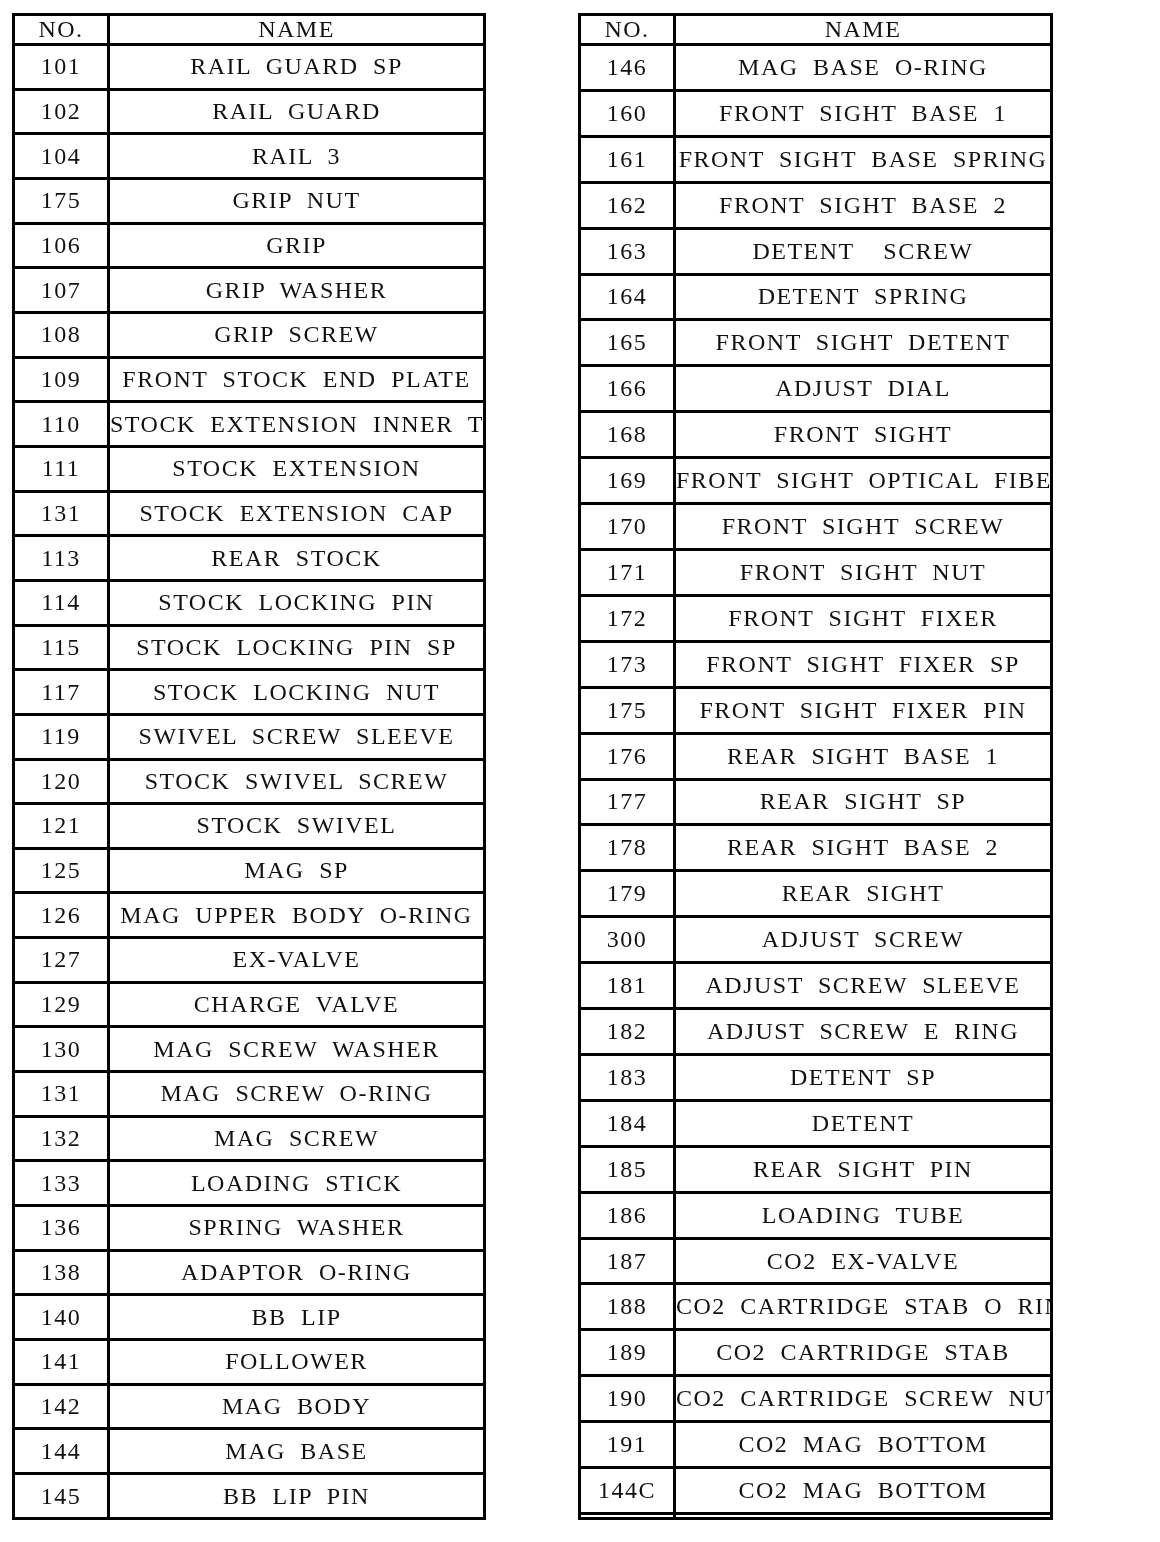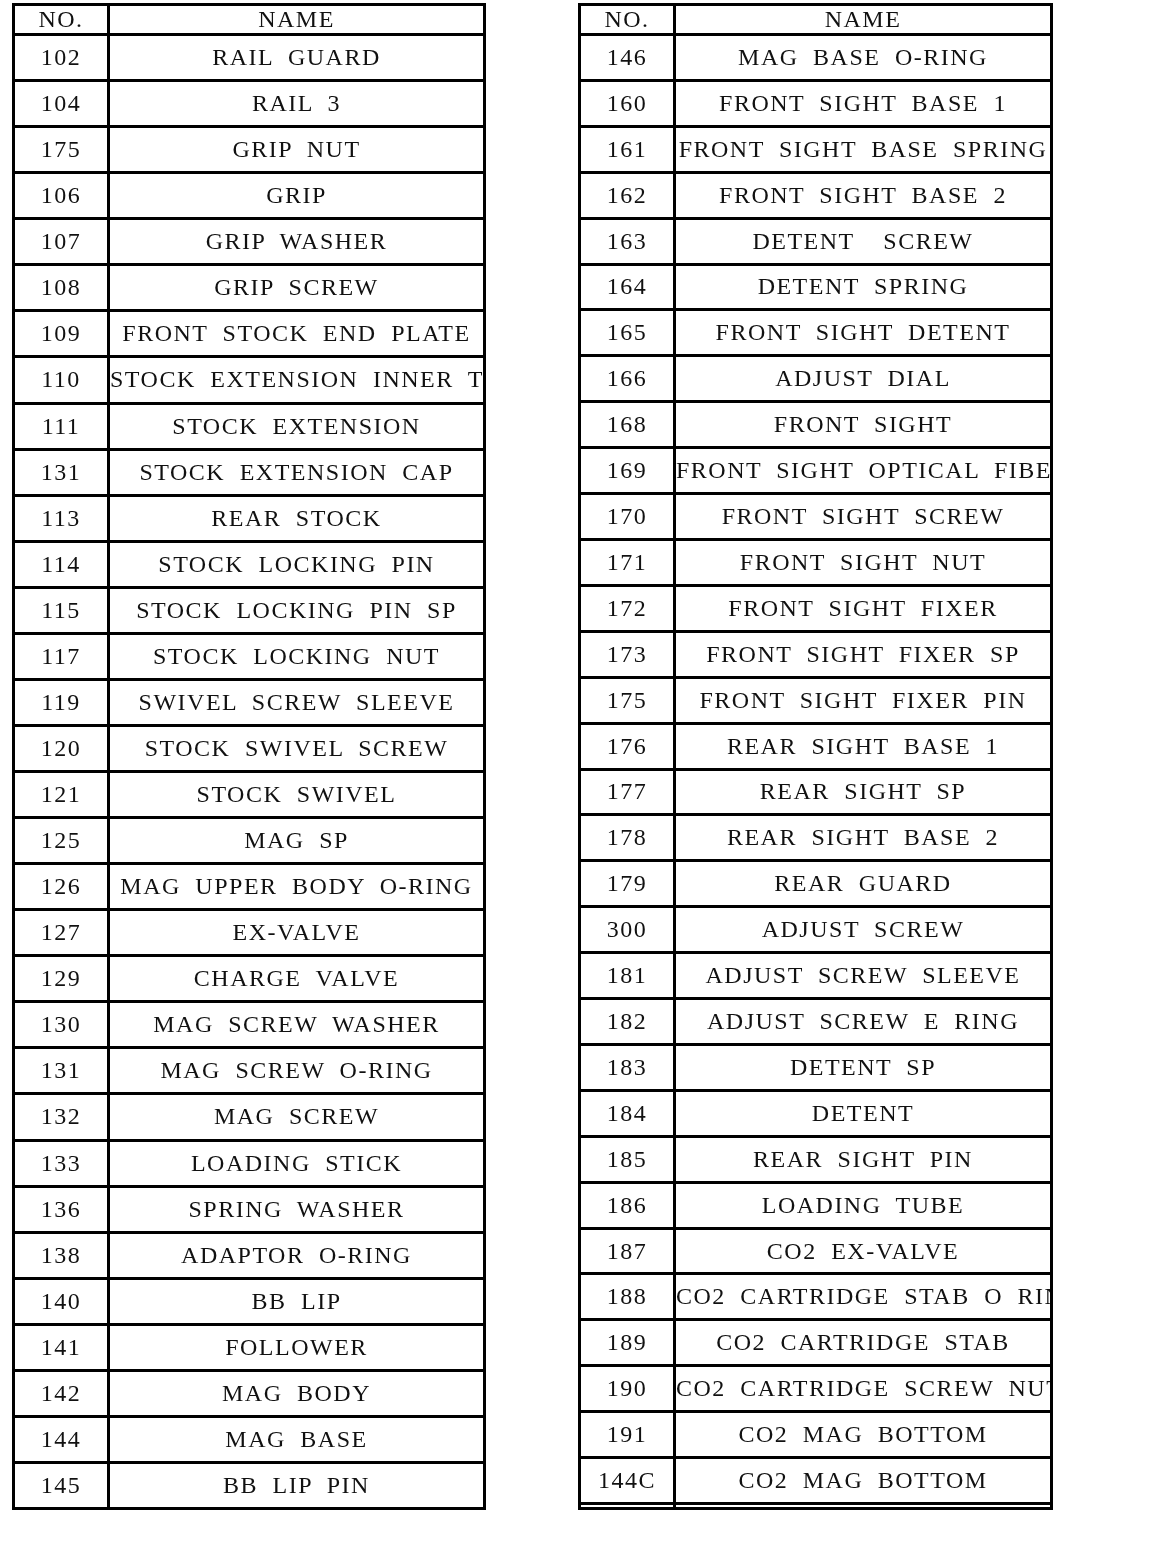--- a/index.html
+++ b/index.html
@@ -10,21 +10,21 @@
   body {
     position: relative;
     width: 1160px;
     height: 1542px;
     font-family: "Liberation Serif", "DejaVu Serif", serif;
     color: #111111;
     overflow: hidden;
   }
   table.parts-table {
     position: absolute;
-    top: 3px;
+    top: 13px;
     border-collapse: collapse;
     table-layout: fixed;
     height: 1507px;
     background: #ffffff;
   }
   #table-left  { left: 12px;  width: 474px; }
   #table-right { left: 578px; width: 475px; }
   th, td {
     border: 3px solid #000000;
     padding: 0;
@@ -49,20 +49,24 @@
     <col class="name-col">
   </colgroup>
   <thead>
     <tr>
       <th>NO.</th>
       <th>NAME</th>
     </tr>
   </thead>
   <tbody>
       <tr>
+        <td class="no-cell">101</td>
+        <td class="name-cell">RAIL GUARD SP</td>
+      </tr>
+      <tr>
         <td class="no-cell">102</td>
         <td class="name-cell">RAIL GUARD</td>
       </tr>
       <tr>
         <td class="no-cell">104</td>
         <td class="name-cell">RAIL 3</td>
       </tr>
       <tr>
         <td class="no-cell">175</td>
         <td class="name-cell">GRIP NUT</td>
@@ -265,21 +269,21 @@
       <tr>
         <td class="no-cell">177</td>
         <td class="name-cell">REAR SIGHT SP</td>
       </tr>
       <tr>
         <td class="no-cell">178</td>
         <td class="name-cell">REAR SIGHT BASE 2</td>
       </tr>
       <tr>
         <td class="no-cell">179</td>
-        <td class="name-cell">REAR GUARD</td>
+        <td class="name-cell">REAR SIGHT</td>
       </tr>
       <tr>
         <td class="no-cell">300</td>
         <td class="name-cell">ADJUST SCREW</td>
       </tr>
       <tr>
         <td class="no-cell">181</td>
         <td class="name-cell">ADJUST SCREW SLEEVE</td>
       </tr>
       <tr>

